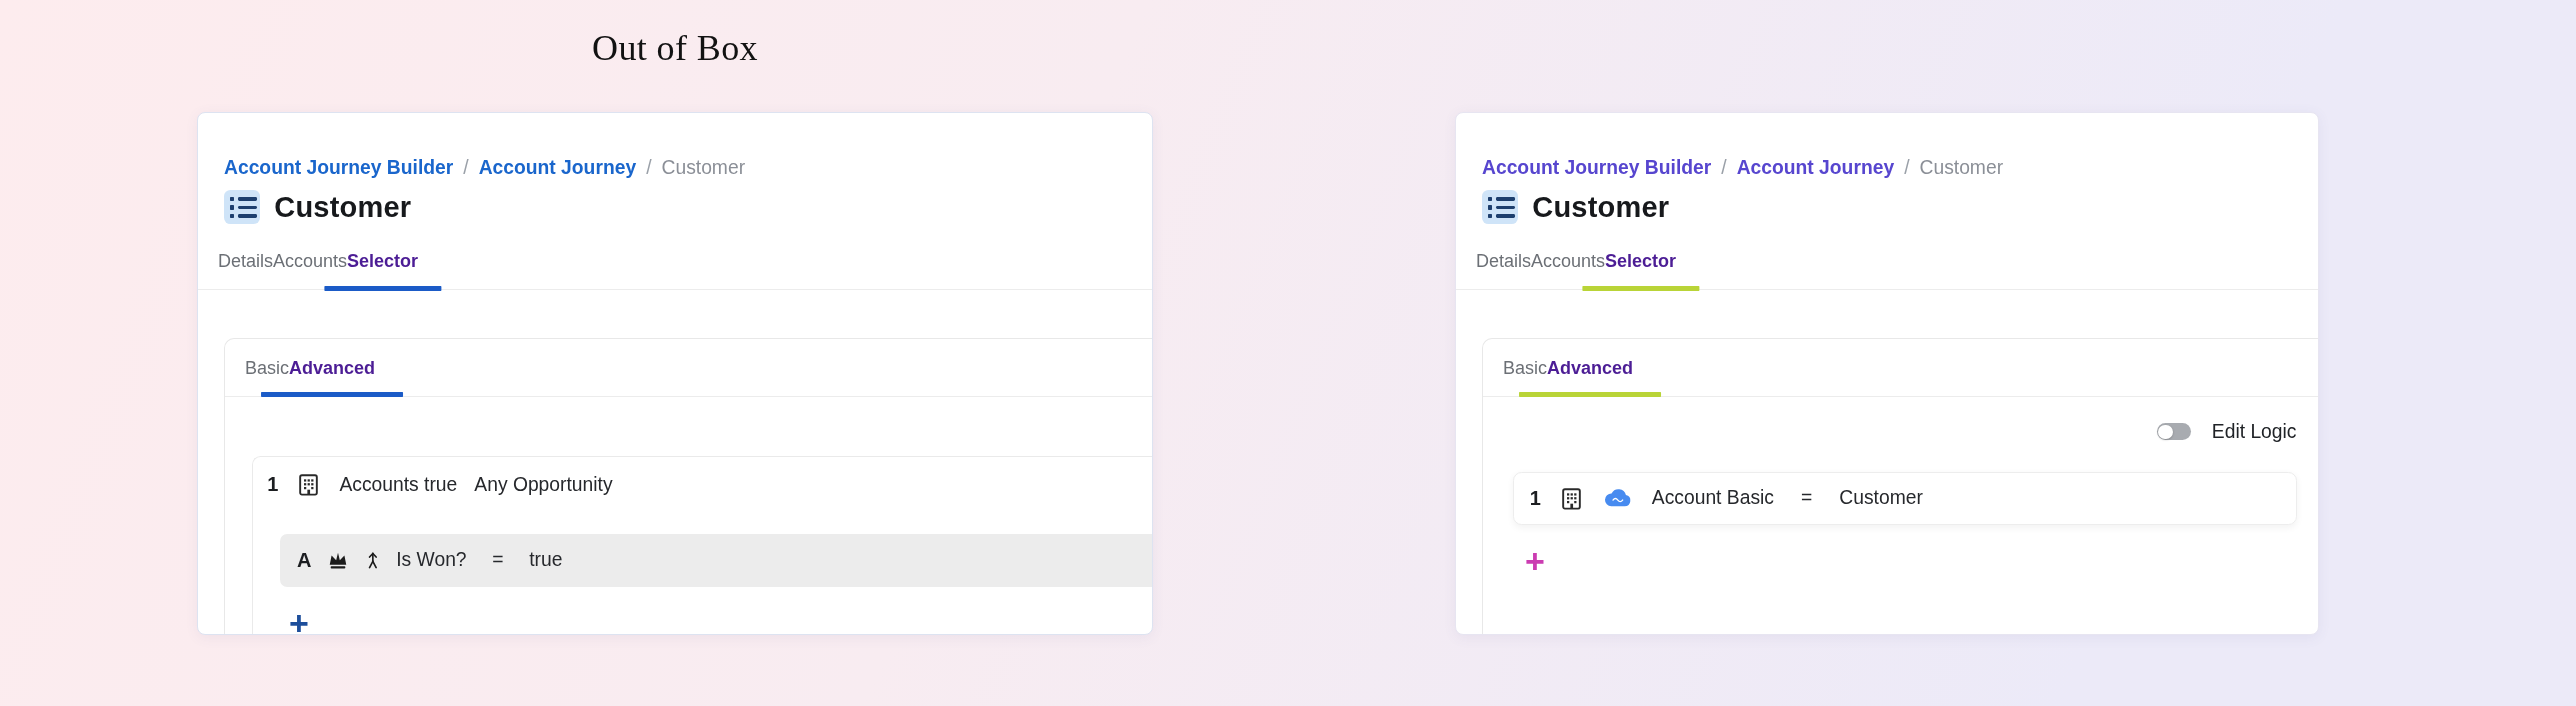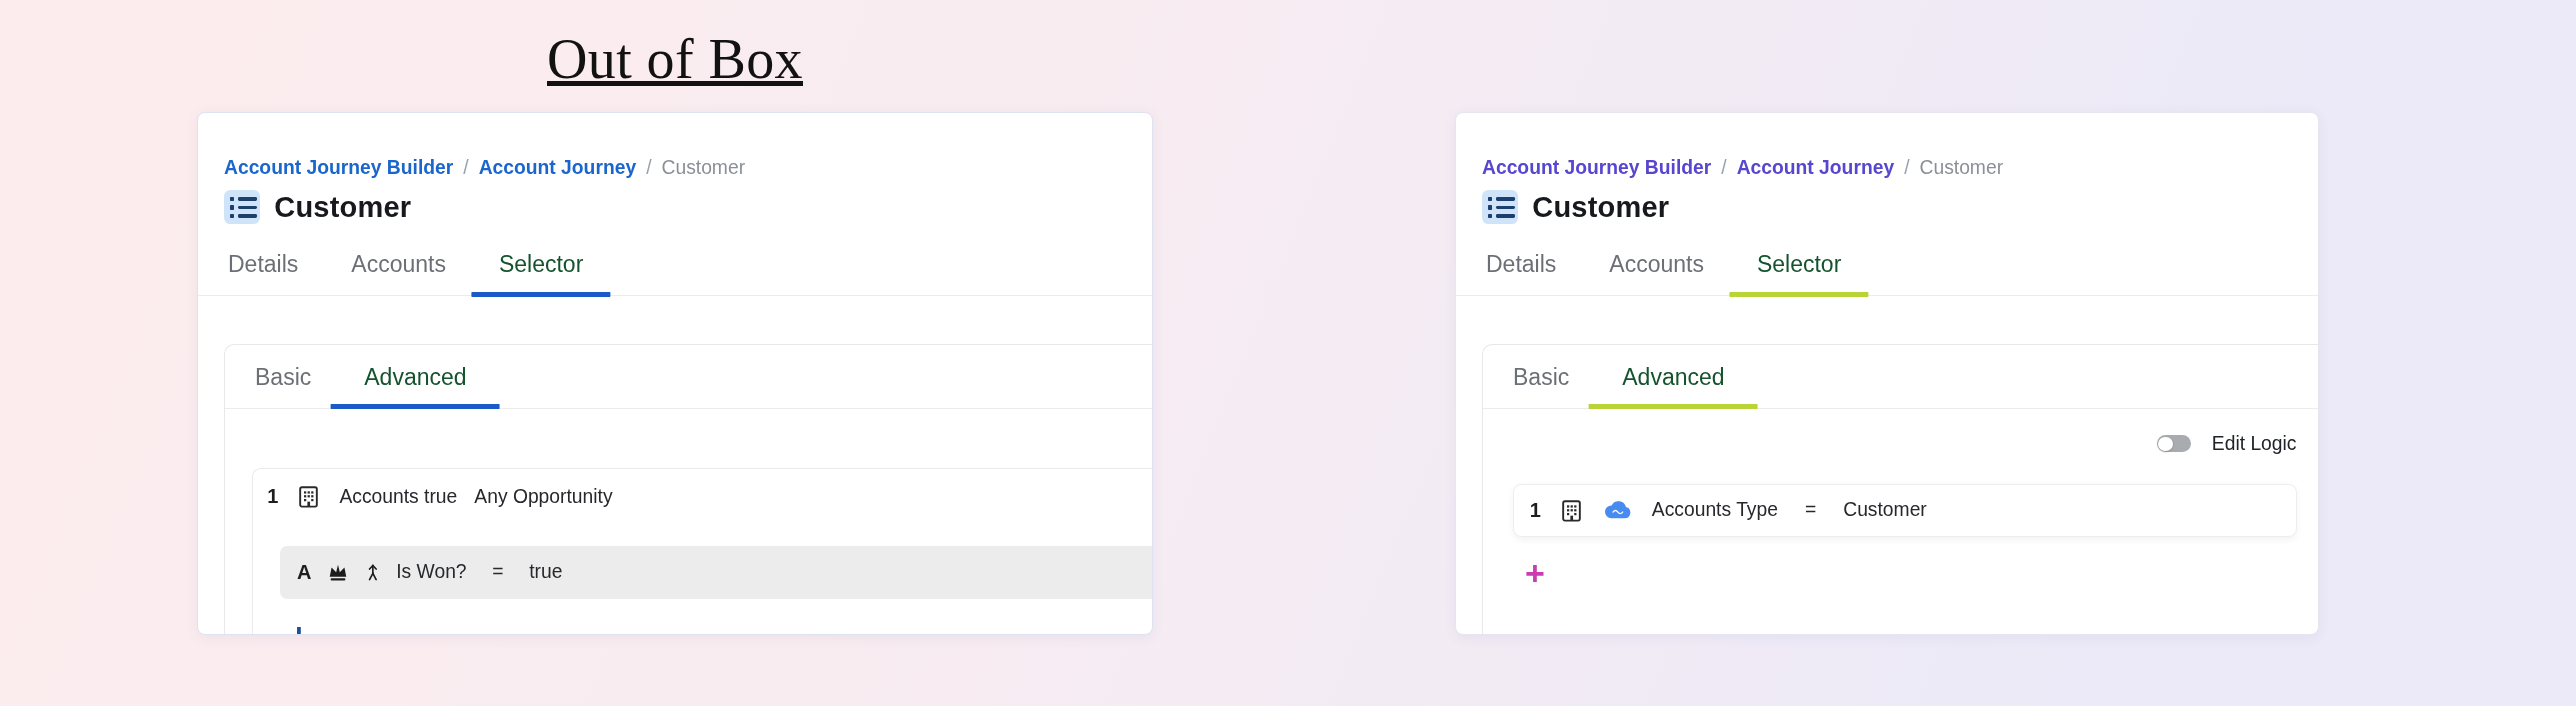--- a/index.html
+++ b/index.html
@@ -7,21 +7,21 @@
   body { font-family: "Liberation Sans", "DejaVu Sans", sans-serif; }
 
   .stage {
     position: relative; width: 2576px; height: 707px; overflow: hidden;
     background: linear-gradient(112deg, var(--bg-start) 0%, #f8ecf1 40%, var(--bg-end) 82%);
   }
 
   .page-title {
     position: absolute; top: 27px; text-align: center;
     font-family: "Liberation Serif", "DejaVu Serif", serif;
-    font-size: 56px; color: #121212; letter-spacing: 0.4px; text-decoration: underline;
+    font-size: 36px; color: #121212; letter-spacing: 0.4px;
   }
   .page-title.t-left  { left: 197px;  width: 956px; }
   .page-title.t-right { left: 1455px; width: 864px; }
 
   .card {
     position: absolute; top: 112px; height: 523px; background: #fff;
     border-radius: 8px; overflow: hidden; display: flex; flex-direction: column;
     box-shadow: 0 2.9px 13px rgba(90,90,140,.07);
   }
   .card.c-left  { left: 197px;  width: 956px; border: 1.4px solid #dde3f1;
@@ -40,24 +40,24 @@
   .list-badge {
     width: 36px; height: 34px; border-radius: 6.4px; background: var(--icon-bg);
     display: flex; flex-direction: column; justify-content: center; gap: 4.3px; padding-left: 5.7px;
     flex: 0 0 auto;
   }
   .li-row { display: flex; align-items: center; gap: 3.6px; }
   .li-row .dot { width: 4.3px; height: 4.3px; background: var(--icon-fg); border-radius: 0.7px; }
   .li-row .bar { width: 19.3px; height: 3.6px; background: var(--icon-fg); border-radius: 1.4px; }
   .heading { font-size: 29px; font-weight: 700; color: #17191c; letter-spacing: 0.2px; }
 
-  .tabs { display: flex; gap: 53px; margin-top: 27px; padding: 0 0 0 30px;
-          border-bottom: 1.4px solid #ececec; font-size: 23px; color: #6c7076; }
+  .tabs { display: flex; margin-top: 27px; padding: 0 0 0 20px;
+          border-bottom: 1.4px solid #ececec; font-size: 18px; color: #6c7076; }
   .tab { position: relative; padding-bottom: 17px; cursor: pointer; }
-  .tab.active { color: #14532d; font-weight: 400; }
+  .tab.active { color: #4c1d95; font-weight: 700; }
   .tab.active::after {
     content: ""; position: absolute; left: 50%; transform: translateX(-50%);
     bottom: -1.4px; width: 165%; height: 5px; background: var(--accent); border-radius: 0.7px;
   }
 
   .inner-panel {
     flex: 1; min-height: 0; margin-left: 26px; margin-top: 48px;
     border-left: 1.4px solid #e8e8e8; border-top: 1.4px solid #e8e8e8;
     border-top-left-radius: 10px;
   }
@@ -257,21 +257,21 @@
               <rect x="14.4" y="10.8" width="2" height="2"></rect>
             <rect x="8" y="14.2" width="2" height="2"></rect>
               <rect x="14.4" y="14.2" width="2" height="2"></rect>
             <rect x="11" y="16.6" width="2.4" height="4.4"></rect>
           </g>
         </svg>
         <svg class="icon" width="33" height="22" viewBox="0 0 48 32">
           <path d="M13.5 28 H33 a8.2 8.2 0 0 0 1.8-16.2 A11.2 11.2 0 0 0 13.9 9.3 A8 8 0 0 0 13.5 28 Z" fill="#478bf0"></path>
           <path d="M16 19 q3.5-4.5 7 0 q3.5 4.5 7 0" fill="none" stroke="#ffffff" stroke-width="2" stroke-linecap="round"></path>
         </svg>
-        <span>Accounts Type</span>
+        <span>Account Basic</span>
         <span class="spaced">=</span>
         <span class="spaced">Customer</span>
       </div>
 
       <button class="plus">+</button>
     </div>
   </section>
 
 </div>
 

